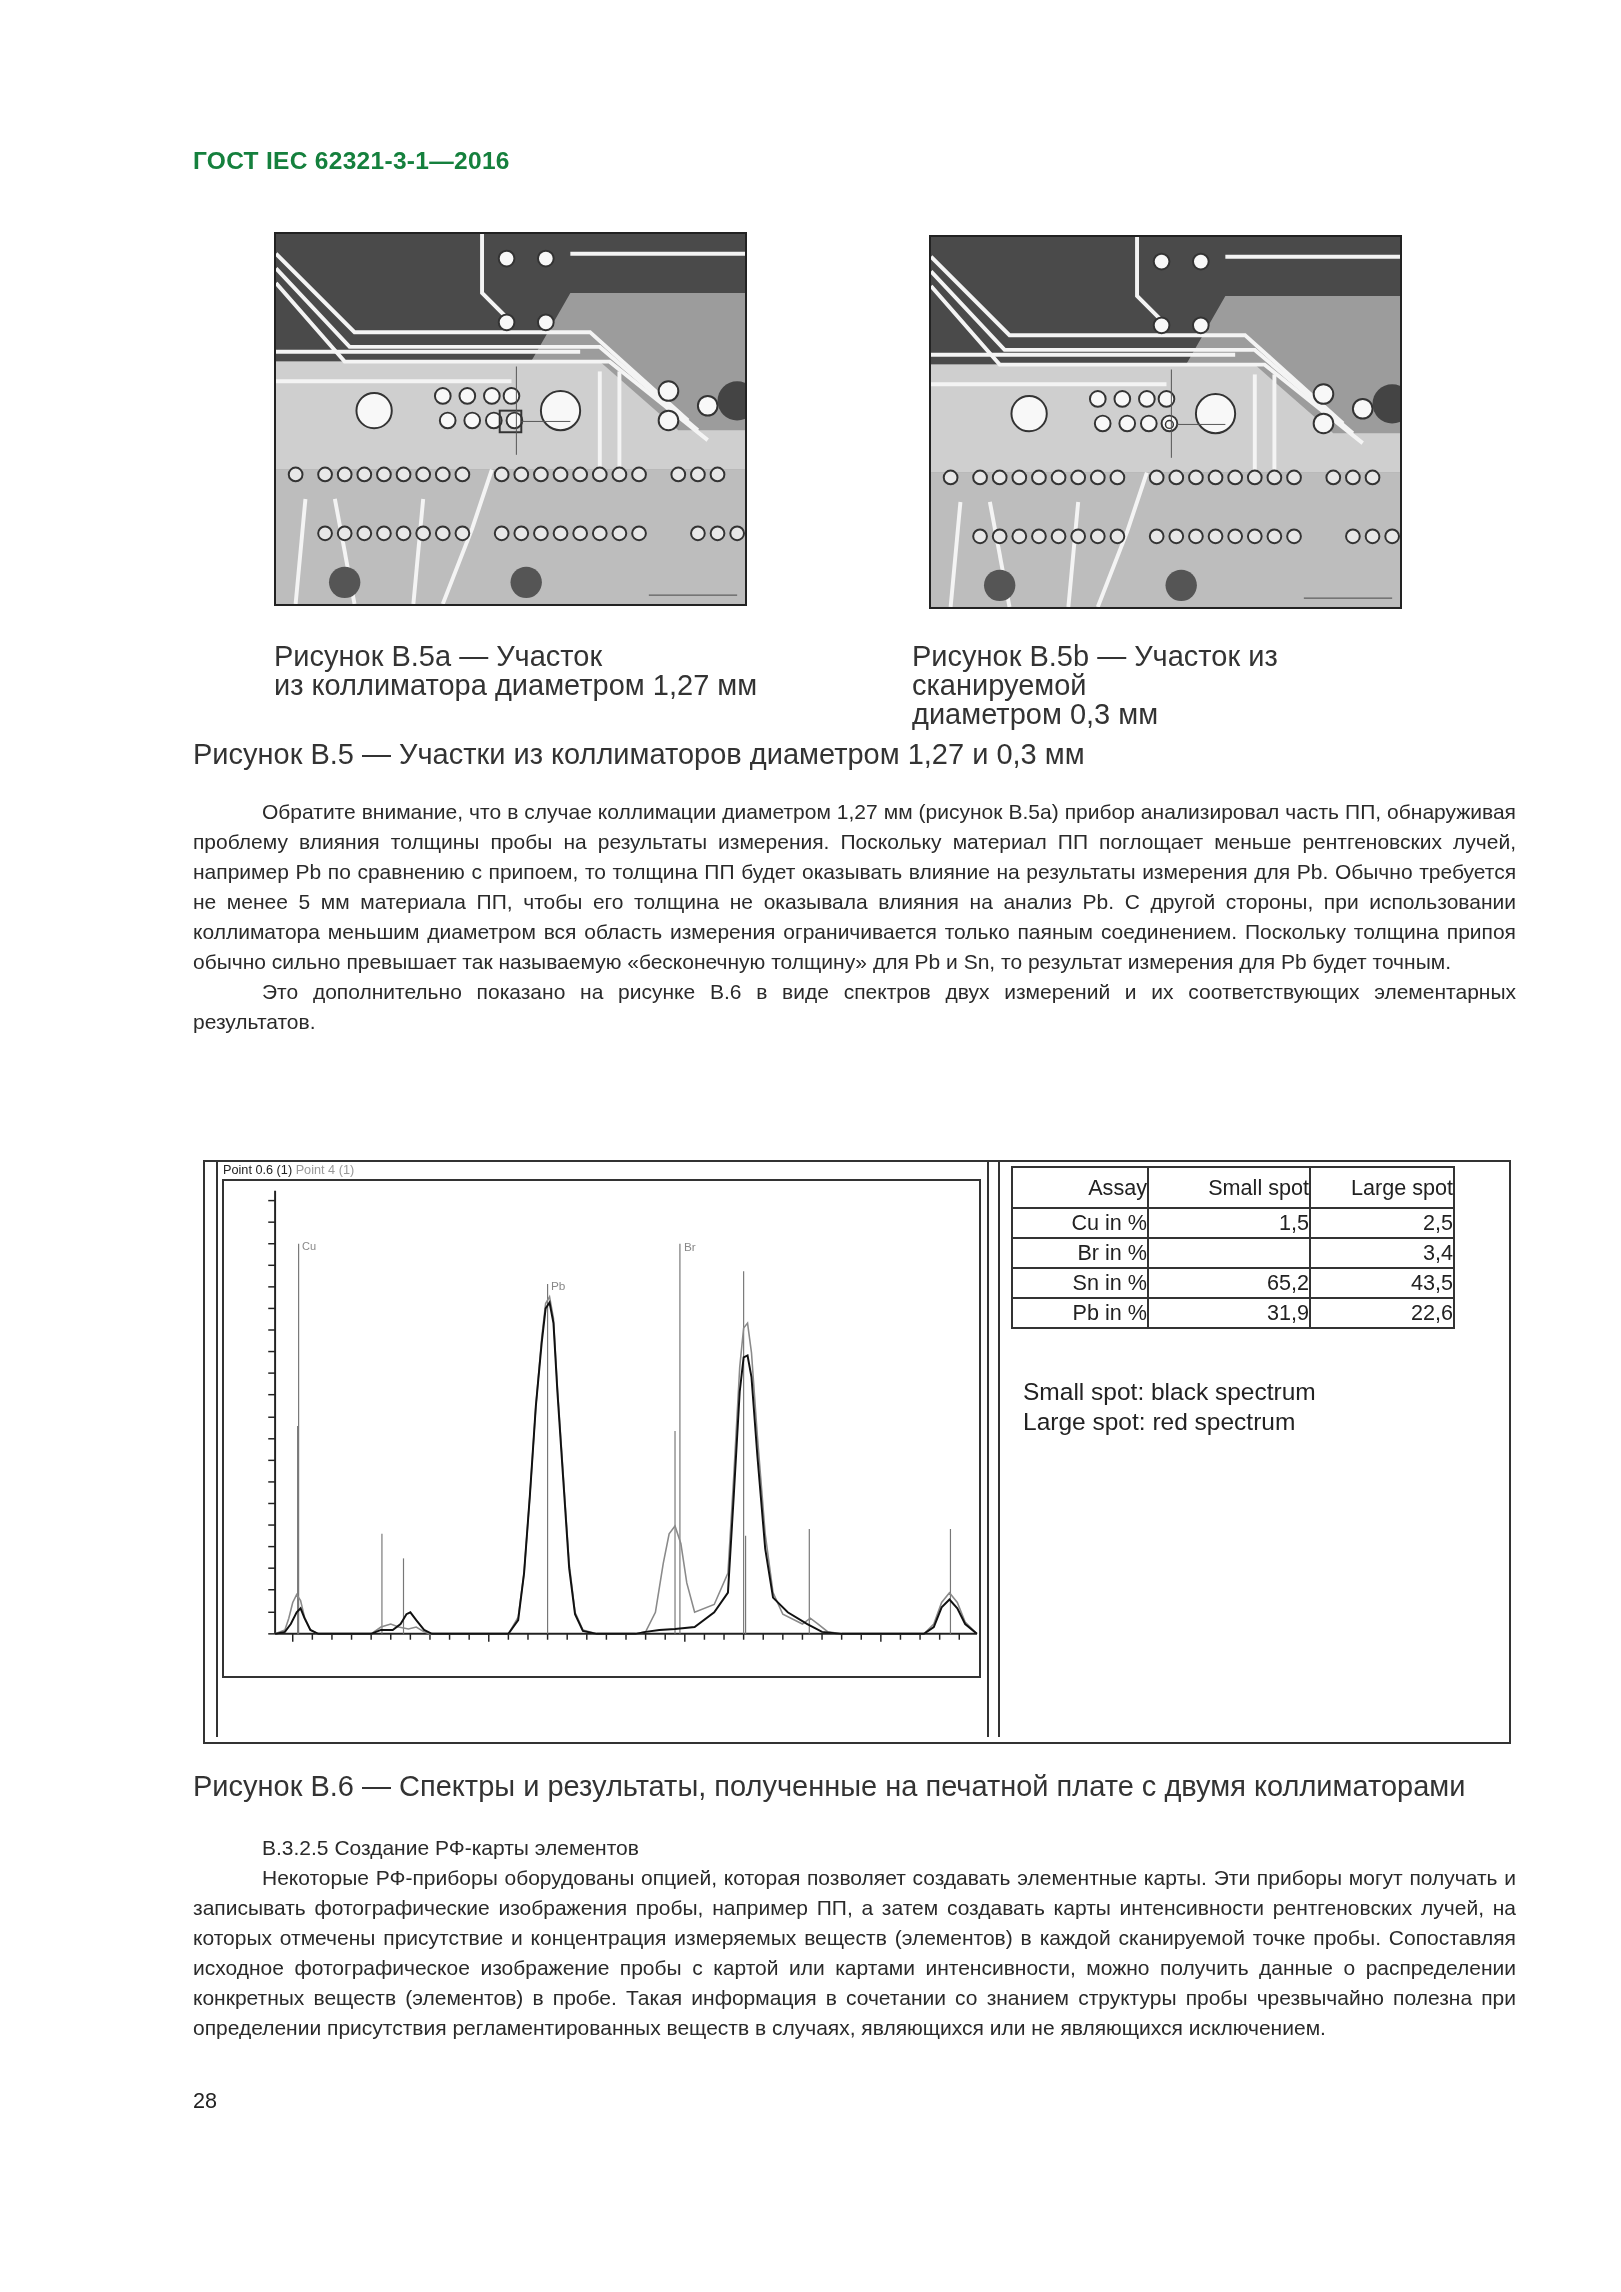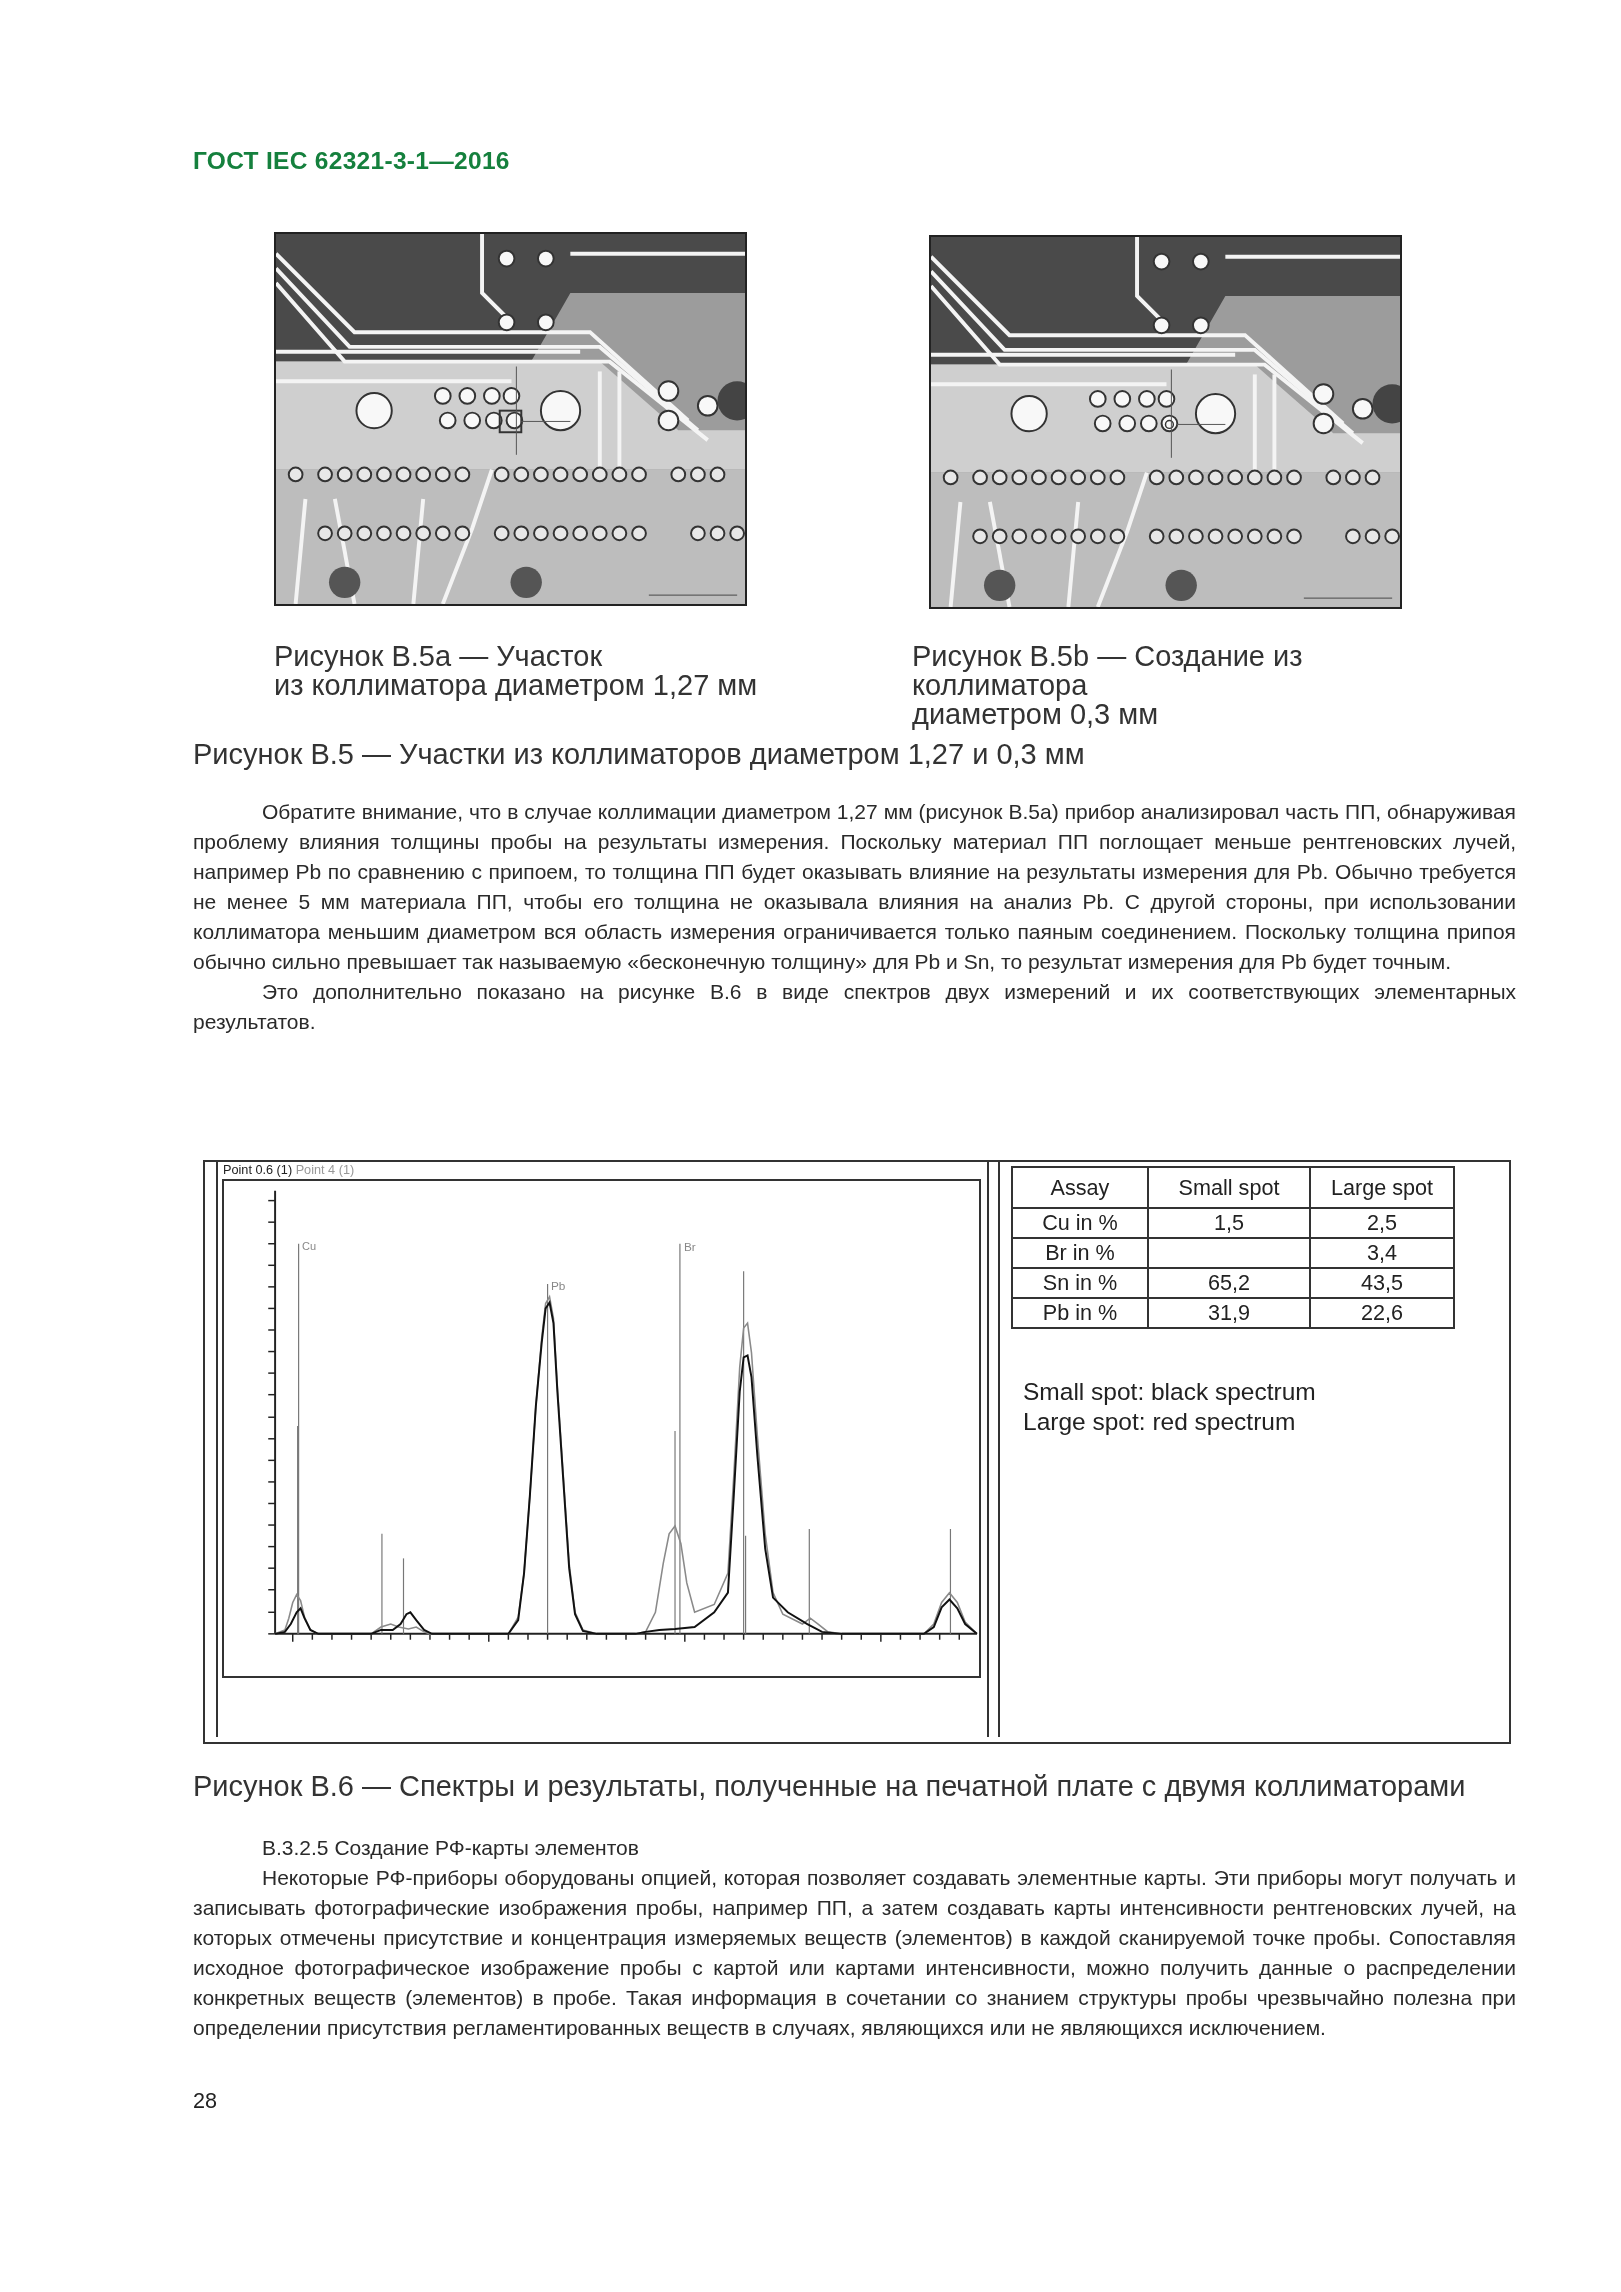--- a/index.html
+++ b/index.html
@@ -9,21 +9,21 @@
   .hdr{left:193px;top:147px;font-size:24.5px;font-weight:bold;color:#15803d;letter-spacing:0.3px;}
   .photo{border:2.9px solid #222;background:#8a8a8a;overflow:hidden;}
   .cap{font-size:29px;text-align:left;line-height:29px;color:#333;}
   .para{left:193px;width:1323px;font-size:21px;line-height:30px;text-align:justify;color:#2a2a2a;}
   .para p{margin:0;text-indent:69px;}
   .fig6{left:203px;top:1160px;width:1304px;height:580px;border:2px solid #333;}
   .chartpanel{left:216px;top:1161px;width:769px;height:576px;border-left:2px solid #333;border-right:2px solid #333;}
   .tablepanel{left:998px;top:1161px;width:507px;height:576px;border-left:2px solid #333;}
   .chartbox{left:222px;top:1168px;width:755px;height:507px;border:2px solid #333;background:#fff;}
   table.assay{border-collapse:collapse;font-size:21.6px;color:#222;}
-  table.assay td{border:2px solid #333;text-align:center;height:28px;padding:0;}
+  table.assay td{border:2px solid #333;text-align:right;height:28px;padding:0;}
   .legend{font-size:24.5px;line-height:30px;color:#222;}
   .pnum{left:193px;top:2088px;font-size:21.6px;}
 </style>
 </head>
 <body>
 
 <div class="abs hdr">ГОСТ IEC 62321-3-1—2016</div>
 
 <div class="abs photo" style="left:274px;top:232px;width:469px;height:370px;">
   <svg width="469" height="370" viewBox="0 0 478 377">
@@ -204,21 +204,21 @@
     <line x1="250" y1="191" x2="300" y2="191" stroke="#555" stroke-width="1"></line>
     <line x1="380" y1="368" x2="470" y2="368" stroke="#444" stroke-width="1"></line>
   </svg>
 </div>
 
 <div class="abs cap" style="left:274px;top:642px;width:510px;">
   <div>Рисунок B.5a — Участок</div>
   <div>из коллиматора диаметром 1,27 мм</div>
 </div>
 <div class="abs cap" style="left:912px;top:642px;width:510px;">
-  <div>Рисунок B.5b — Создание из коллиматора</div>
+  <div>Рисунок B.5b — Участок из сканируемой</div>
   <div>диаметром 0,3 мм</div>
 </div>
 <div class="abs cap" style="left:193px;top:740px;width:1323px;">Рисунок B.5 — Участки из коллиматоров диаметром 1,27 и 0,3 мм</div>
 
 <div class="abs para" style="top:797px;">
   <p>Обратите внимание, что в случае коллимации диаметром 1,27 мм (рисунок B.5a) прибор анализировал часть ПП, обнаруживая проблему влияния толщины пробы на результаты измерения. Поскольку материал ПП поглощает меньше рентгеновских лучей, например Pb по сравнению с припоем, то толщина ПП будет оказывать влияние на результаты измерения для Pb. Обычно требуется не менее 5 мм материала ПП, чтобы его толщина не оказывала влияния на анализ Pb. С другой стороны, при использовании коллиматора меньшим диаметром вся область измерения ограничивается только паяным соединением. Поскольку толщина припоя обычно сильно превышает так называемую «бесконечную толщину» для Pb и Sn, то результат измерения для Pb будет точным.</p>
   <p>Это дополнительно показано на рисунке B.6 в виде спектров двух измерений и их соответствующих элементарных результатов.</p>
 </div>
 
 <div class="abs fig6"></div>

